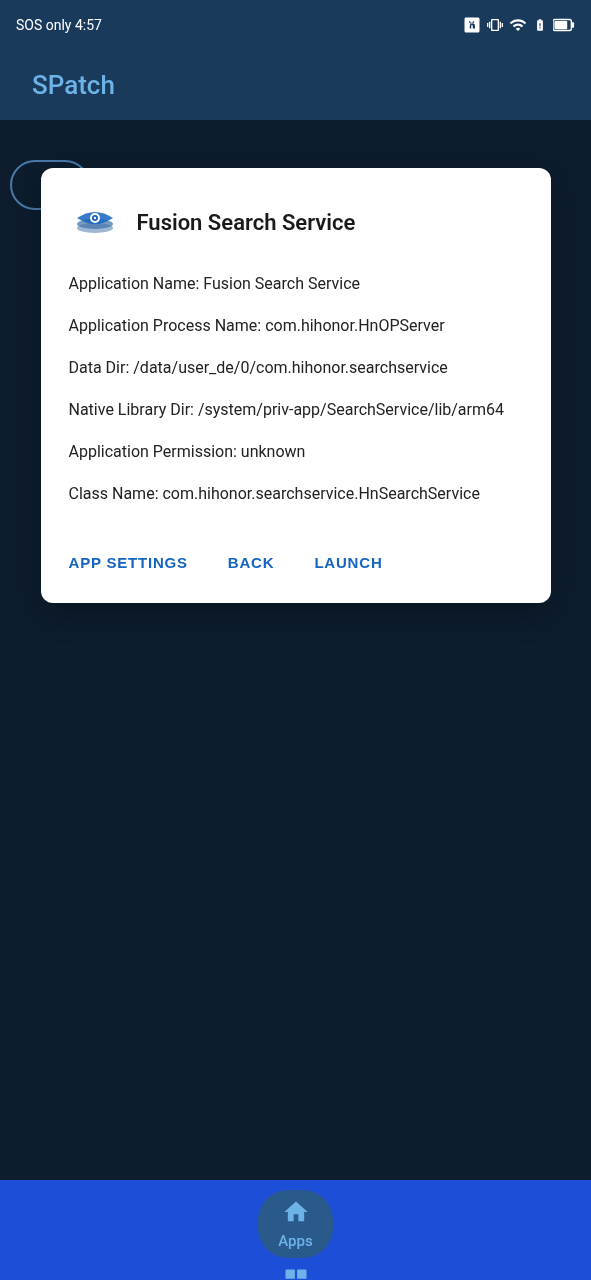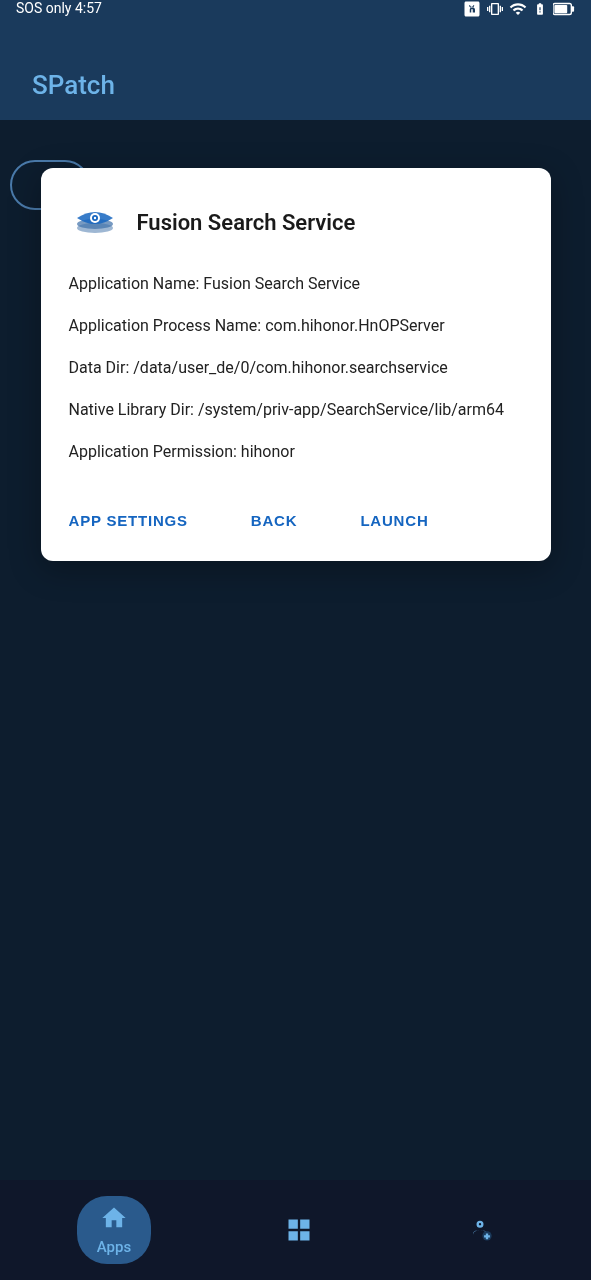--- a/index.html
+++ b/index.html
@@ -16,21 +16,21 @@
       position: relative;
       overflow: hidden;
     }
 
     
     .status-bar {
       width: 100%;
       height: 50px;
       background-color: #1a3a5c;
       display: flex;
-      align-items: flex-start;
+      align-items: center;
       justify-content: space-between;
       padding: 0 16px;
       color: white;
       font-size: 14px;
     }
 
     .status-left {
       display: flex;
       align-items: center;
       gap: 6px;
@@ -127,21 +127,21 @@
       font-size: 16px;
       color: #222;
       line-height: 1.5;
     }
 
     
     .dialog-actions {
       display: flex;
       align-items: flex-end;
       justify-content: flex-start;
-      gap: 63px;
+      gap: 40px;
       padding-top: 12px;
     }
 
     .action-btn {
       background: none;
       border: none;
       color: #1565c0;
       font-size: 15px;
       font-weight: 600;
       letter-spacing: 0.8px;
@@ -150,25 +150,26 @@
       text-transform: uppercase;
     }
 
     
     .bottom-nav {
       position: absolute;
       bottom: 0;
       left: 0;
       right: 0;
       height: 100px;
-      background-color: #0f172a;
+      background-color: #1d4ed8;
       display: flex;
       align-items: center;
       justify-content: space-around;
       padding: 10px 20px;
+      flex-direction: column;
     }
 
     .nav-item {
       display: flex;
       flex-direction: column;
       align-items: center;
       gap: 6px;
       cursor: pointer;
       padding: 8px 20px;
       border-radius: 30px;
@@ -262,21 +263,22 @@
         </svg>
       </div>
       <span class="dialog-title">Fusion Search Service</span>
     </div>
 
     <div class="info-section">
       <div class="info-row">Application Name: Fusion Search Service</div>
       <div class="info-row">Application Process Name: com.hihonor.HnOPServer</div>
       <div class="info-row">Data Dir: /data/user_de/0/com.hihonor.searchservice</div>
       <div class="info-row">Native Library Dir: /system/priv-app/SearchService/lib/arm64</div>
-      <div class="info-row">Application Permission: hihonor</div>
+      <div class="info-row">Application Permission: unknown</div>
+      <div class="info-row">Class Name: com.hihonor.searchservice.HnSearchService</div>
     </div>
 
     <div class="dialog-actions">
       <button class="action-btn">APP SETTINGS</button>
       <button class="action-btn">BACK</button>
       <button class="action-btn">LAUNCH</button>
     </div>
 
   </div>
 </div>

